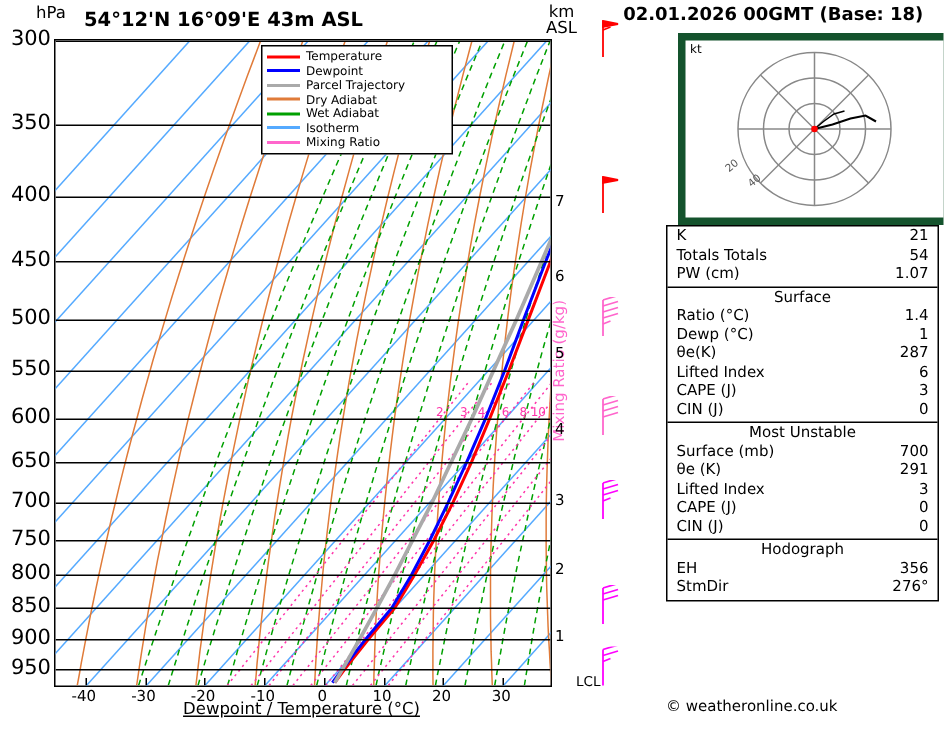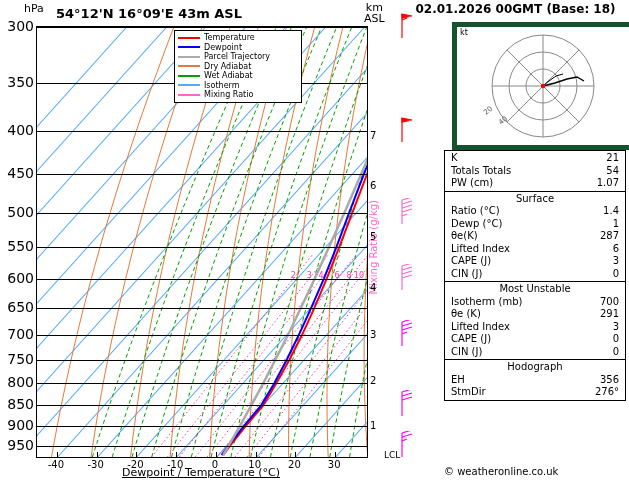--- a/index.html
+++ b/index.html
@@ -367,21 +367,21 @@
           <span class="v">3</span>
         </div>
         <div class="r">
           <span class="k">CIN (J)</span>
           <span class="v">0</span>
         </div>
       </div>
     <div class="sec" id="sec-unstable">
         <div class="hdr">Most Unstable</div>
         <div class="r">
-          <span class="k">Isotherm (mb)</span>
+          <span class="k">Surface (mb)</span>
           <span class="v">700</span>
         </div>
         <div class="r">
           <span class="k">θe (K)</span>
           <span class="v">291</span>
         </div>
         <div class="r">
           <span class="k">Lifted Index</span>
           <span class="v">3</span>
         </div>

